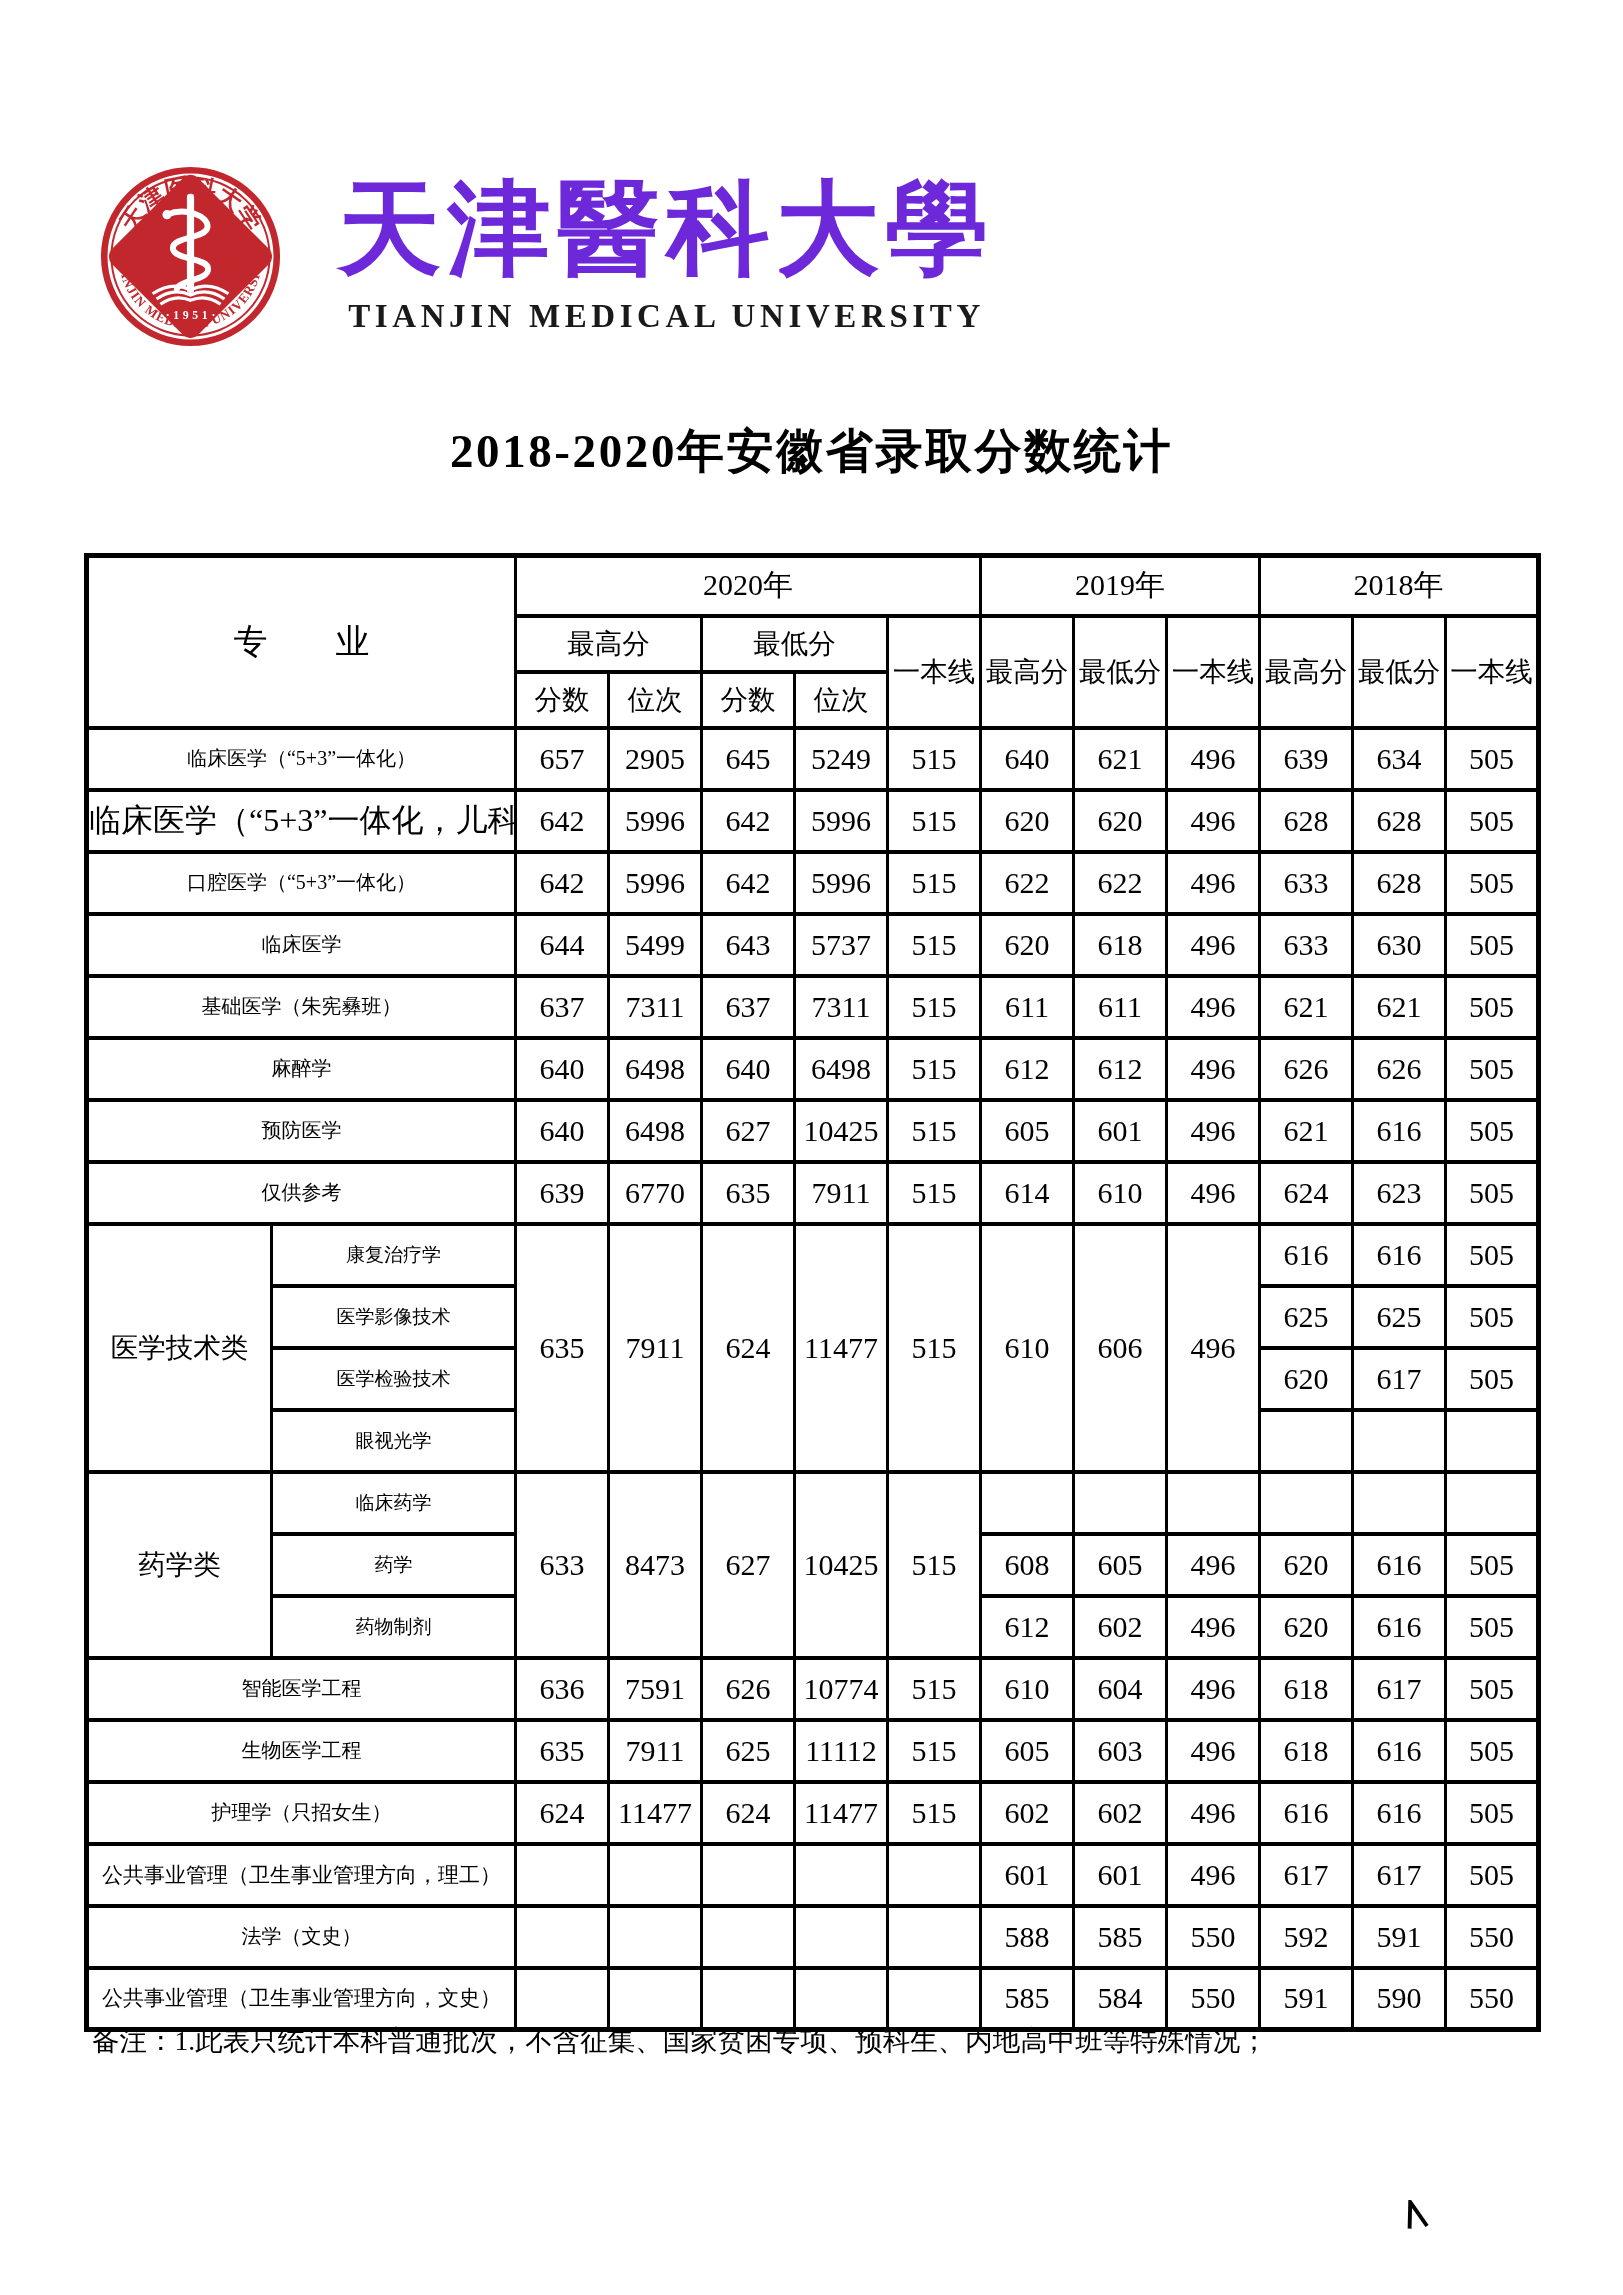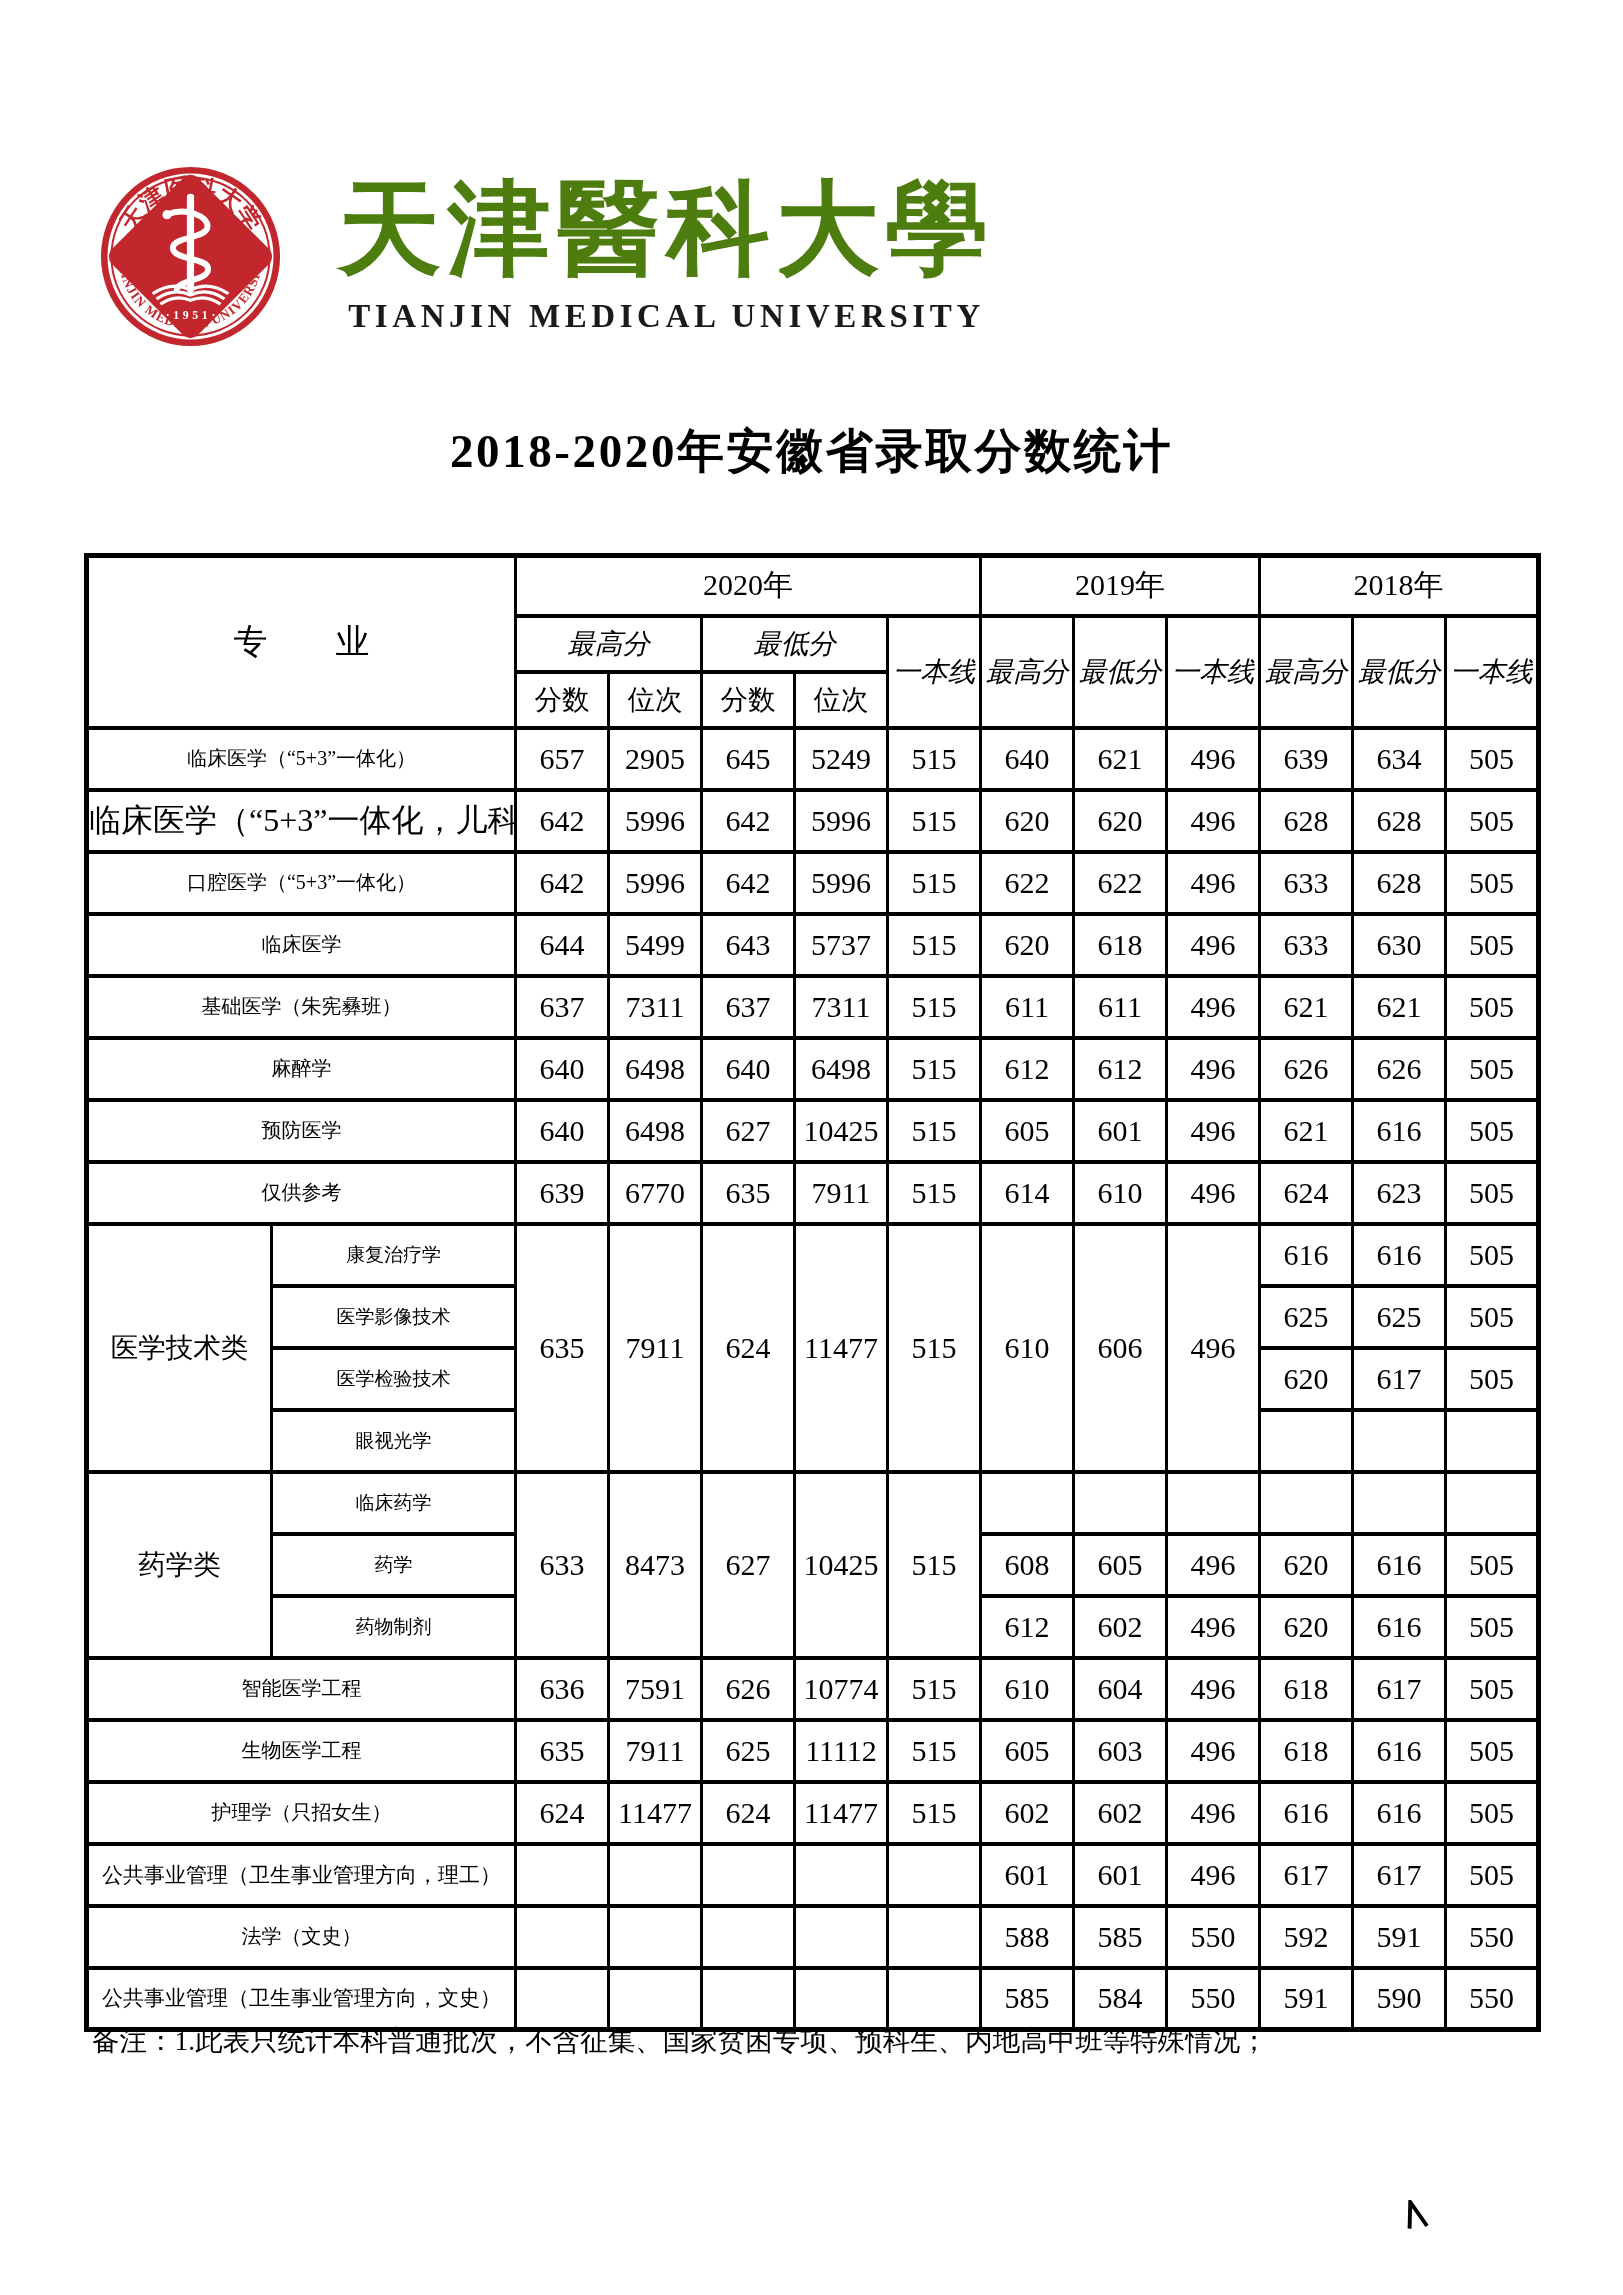--- a/index.html
+++ b/index.html
@@ -4,21 +4,21 @@
 <style>
   html,body{margin:0;padding:0;}
   body{
     width:1623px;height:2295px;background:#ffffff;position:relative;
     font-family:"Liberation Serif","DejaVu Serif",serif;color:#000;
   }
   .logo-row{position:absolute;top:165px;left:99px;display:flex;align-items:flex-start;}
   .seal{width:183px;height:183px;flex:0 0 auto;}
   .brand{margin-left:41px;width:687px;text-align:center;}
   .brand-cn{
-    font-size:103px;line-height:1.25;font-weight:bold;color:#4d7c0f;
+    font-size:103px;line-height:1.25;font-weight:bold;color:#6d28d9;
     letter-spacing:6.5px;white-space:nowrap;
   }
   .brand-en{
     margin-top:3.9px;font-size:33px;font-weight:bold;color:#1a1a1a;
     letter-spacing:4.6px;white-space:nowrap;
   }
   .doc-title{
     position:absolute;top:420px;left:0;width:100%;text-align:center;
     font-size:47px;font-weight:900;letter-spacing:2.6px;
   }
@@ -26,21 +26,21 @@
   table.score{
     border-collapse:collapse;table-layout:fixed;width:1451px;
     border:5.9px solid #000;
   }
   table.score td{
     border:3.3px solid #000;border-top-width:4.6px;border-bottom-width:4.6px;
     text-align:center;vertical-align:middle;padding:0;
     overflow:hidden;
   }
   tr.hr1{height:60px;}
-  tr.hr2{height:56px;font-style:italic;}
+  tr.hr2{height:56px;}
   tr.hr3{height:56px;}
   tr.dr{height:62px;}
   td.hmajor{font-size:34px;font-weight:400;}
   td.hyear{font-size:30px;}
   td.hcell{font-size:27.5px;}
   td.num{font-size:30px;}
   td.maj{text-align:left;padding-left:10.5px;font-size:20px;white-space:nowrap;}
   td.maj.mid{font-size:32px;}
   td.maj.small{font-size:21px;}
   td.grp{text-align:left;padding-left:9.2px;font-size:27.5px;}

